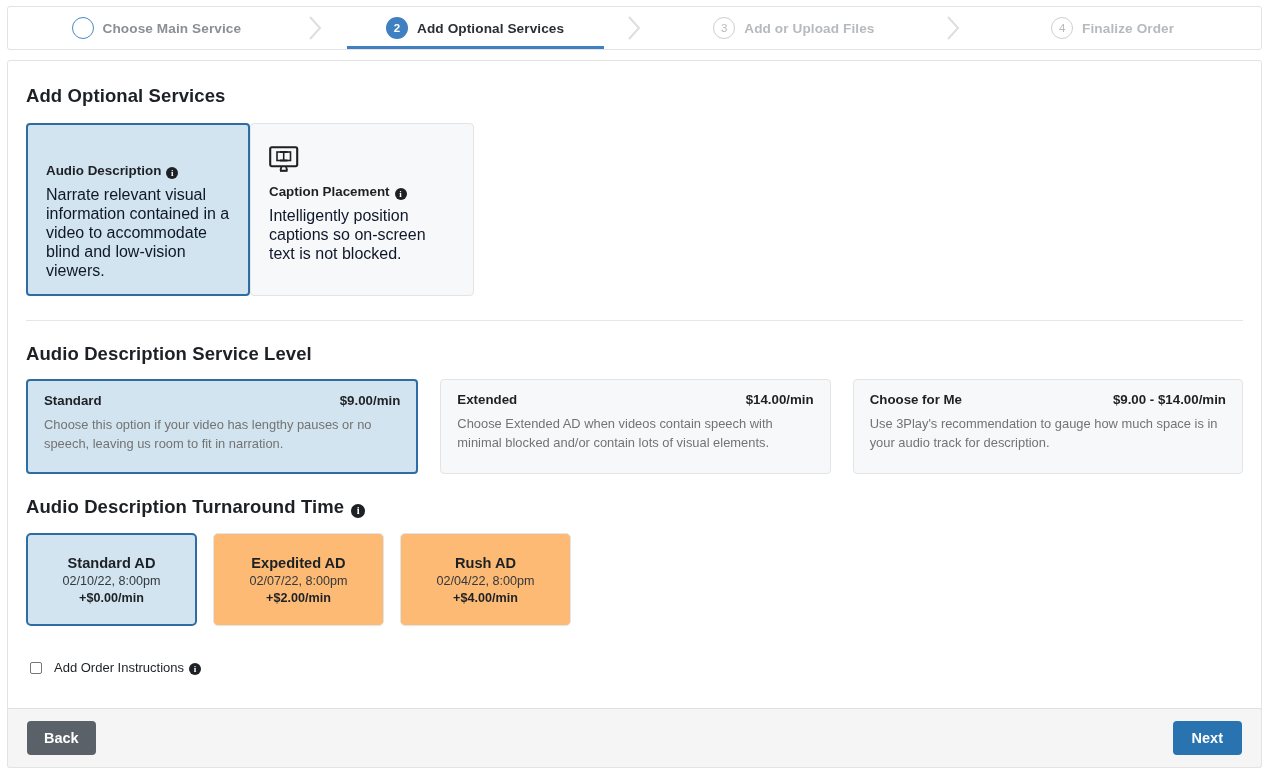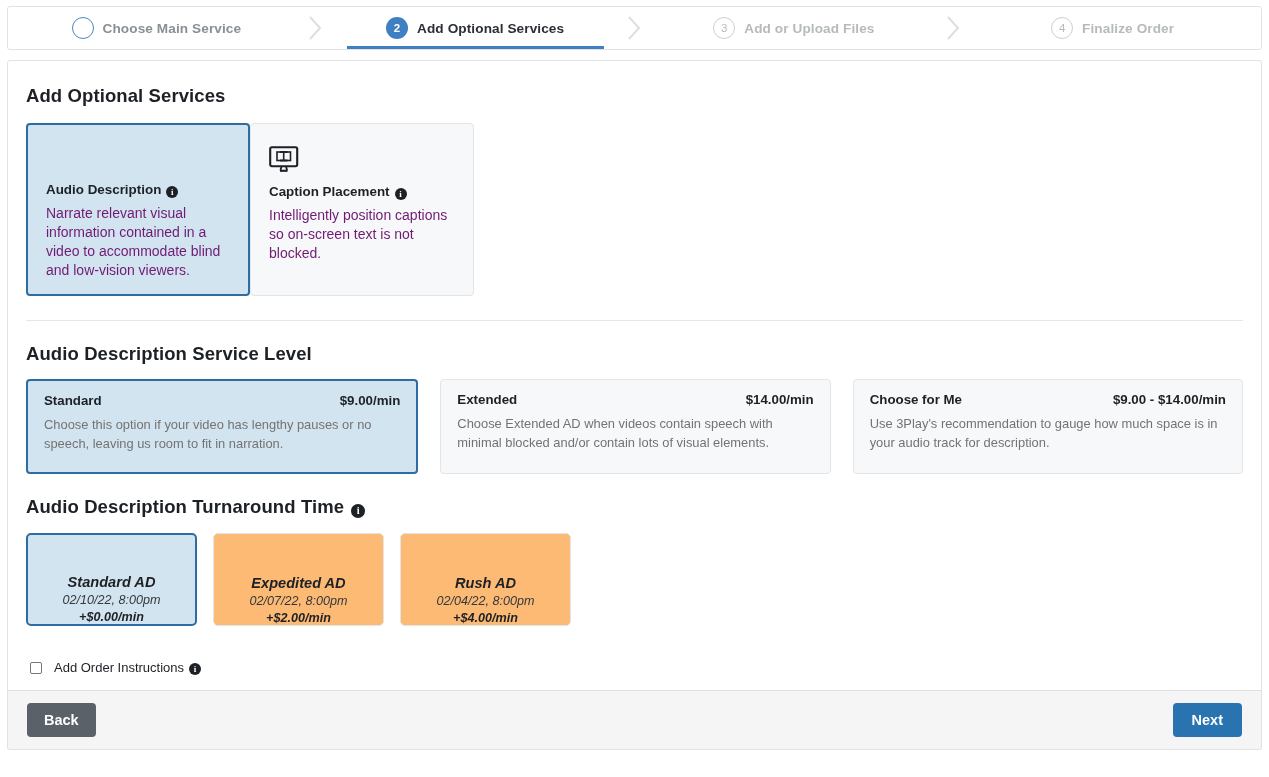--- a/index.html
+++ b/index.html
@@ -96,21 +96,21 @@
   }
   .service-card.unselected {
     background: #f7f8f9;
     border: 1px solid #e2e4e6;
   }
   .svc-icon-slot { height: 46px; display: flex; align-items: center; }
   .svc-title {
     font-size: 13.4px; font-weight: bold; color: #1d2125;
     margin-bottom: 7px;
   }
-  .svc-desc { font-size: 14px; line-height: 19px; color: #701a75; }
+  .svc-desc { font-size: 16px; line-height: 19px; color: #0f172a; }
 
   .divider { border: 0; border-top: 1px solid #e6e6e6; margin: 24px 0 22px 0; }
 
   
   .level-cards { display: flex; gap: 22px; }
   .level-card {
     flex: 1 1 0;
     border-radius: 4px;
     padding: 12px 16px 14px 16px;
     min-height: 95px;
@@ -122,45 +122,44 @@
   .level-name { font-size: 13.3px; font-weight: bold; color: #1d2125; }
   .level-price { font-size: 13.3px; font-weight: bold; color: #1d2125; }
   .level-desc { font-size: 12.9px; line-height: 19px; color: #737373; }
 
   
   .turnaround-wrap { margin-top: 22px; }
   .turn-cards { display: flex; gap: 16px; margin-top: 15px; }
   .turn-card {
     width: 171px; height: 93px;
     border-radius: 5px;
-    display: flex; flex-direction: column; align-items: center; justify-content: flex-end;
+    display: flex; flex-direction: column; align-items: center; justify-content: center;
     gap: 3px;
     cursor: pointer;
-    font-style: italic;
   }
   .turn-card.selected { background: #d2e4ef; border: 2px solid #2e6da4; }
   .turn-card.unselected { background: #fdba74; border: 1px solid #e2e4e6; }
   .turn-name { font-size: 14.6px; font-weight: bold; color: #1d2125; }
   .turn-date { font-size: 12.6px; color: #32383d; }
   .turn-price { font-size: 12.6px; font-weight: bold; color: #1d2125; }
 
   
   .order-instructions {
     display: flex; align-items: center; gap: 12px;
     margin-top: 34px; padding-left: 4px;
   }
   .cb {
     width: 12px; height: 12px; border: 1px solid #767676; border-radius: 2px;
     background: #fff; flex: 0 0 auto; cursor: pointer;
   }
   .oi-label { font-size: 13px; color: #1d2125; display: inline-flex; align-items: center; cursor: pointer; }
 
   
   .footer {
-    position: absolute; left: 7px; top: 690px;
+    position: absolute; left: 7px; top: 708px;
     width: 1255px; height: 60px;
     background: #f5f5f5;
     border: 1px solid #e3e3e3;
     border-top: 1px solid #e0e0e0;
     border-radius: 0 0 3px 3px;
     display: flex; align-items: center; justify-content: space-between;
     padding: 0 19px;
   }
   .btn {
     border: none; border-radius: 4px;

